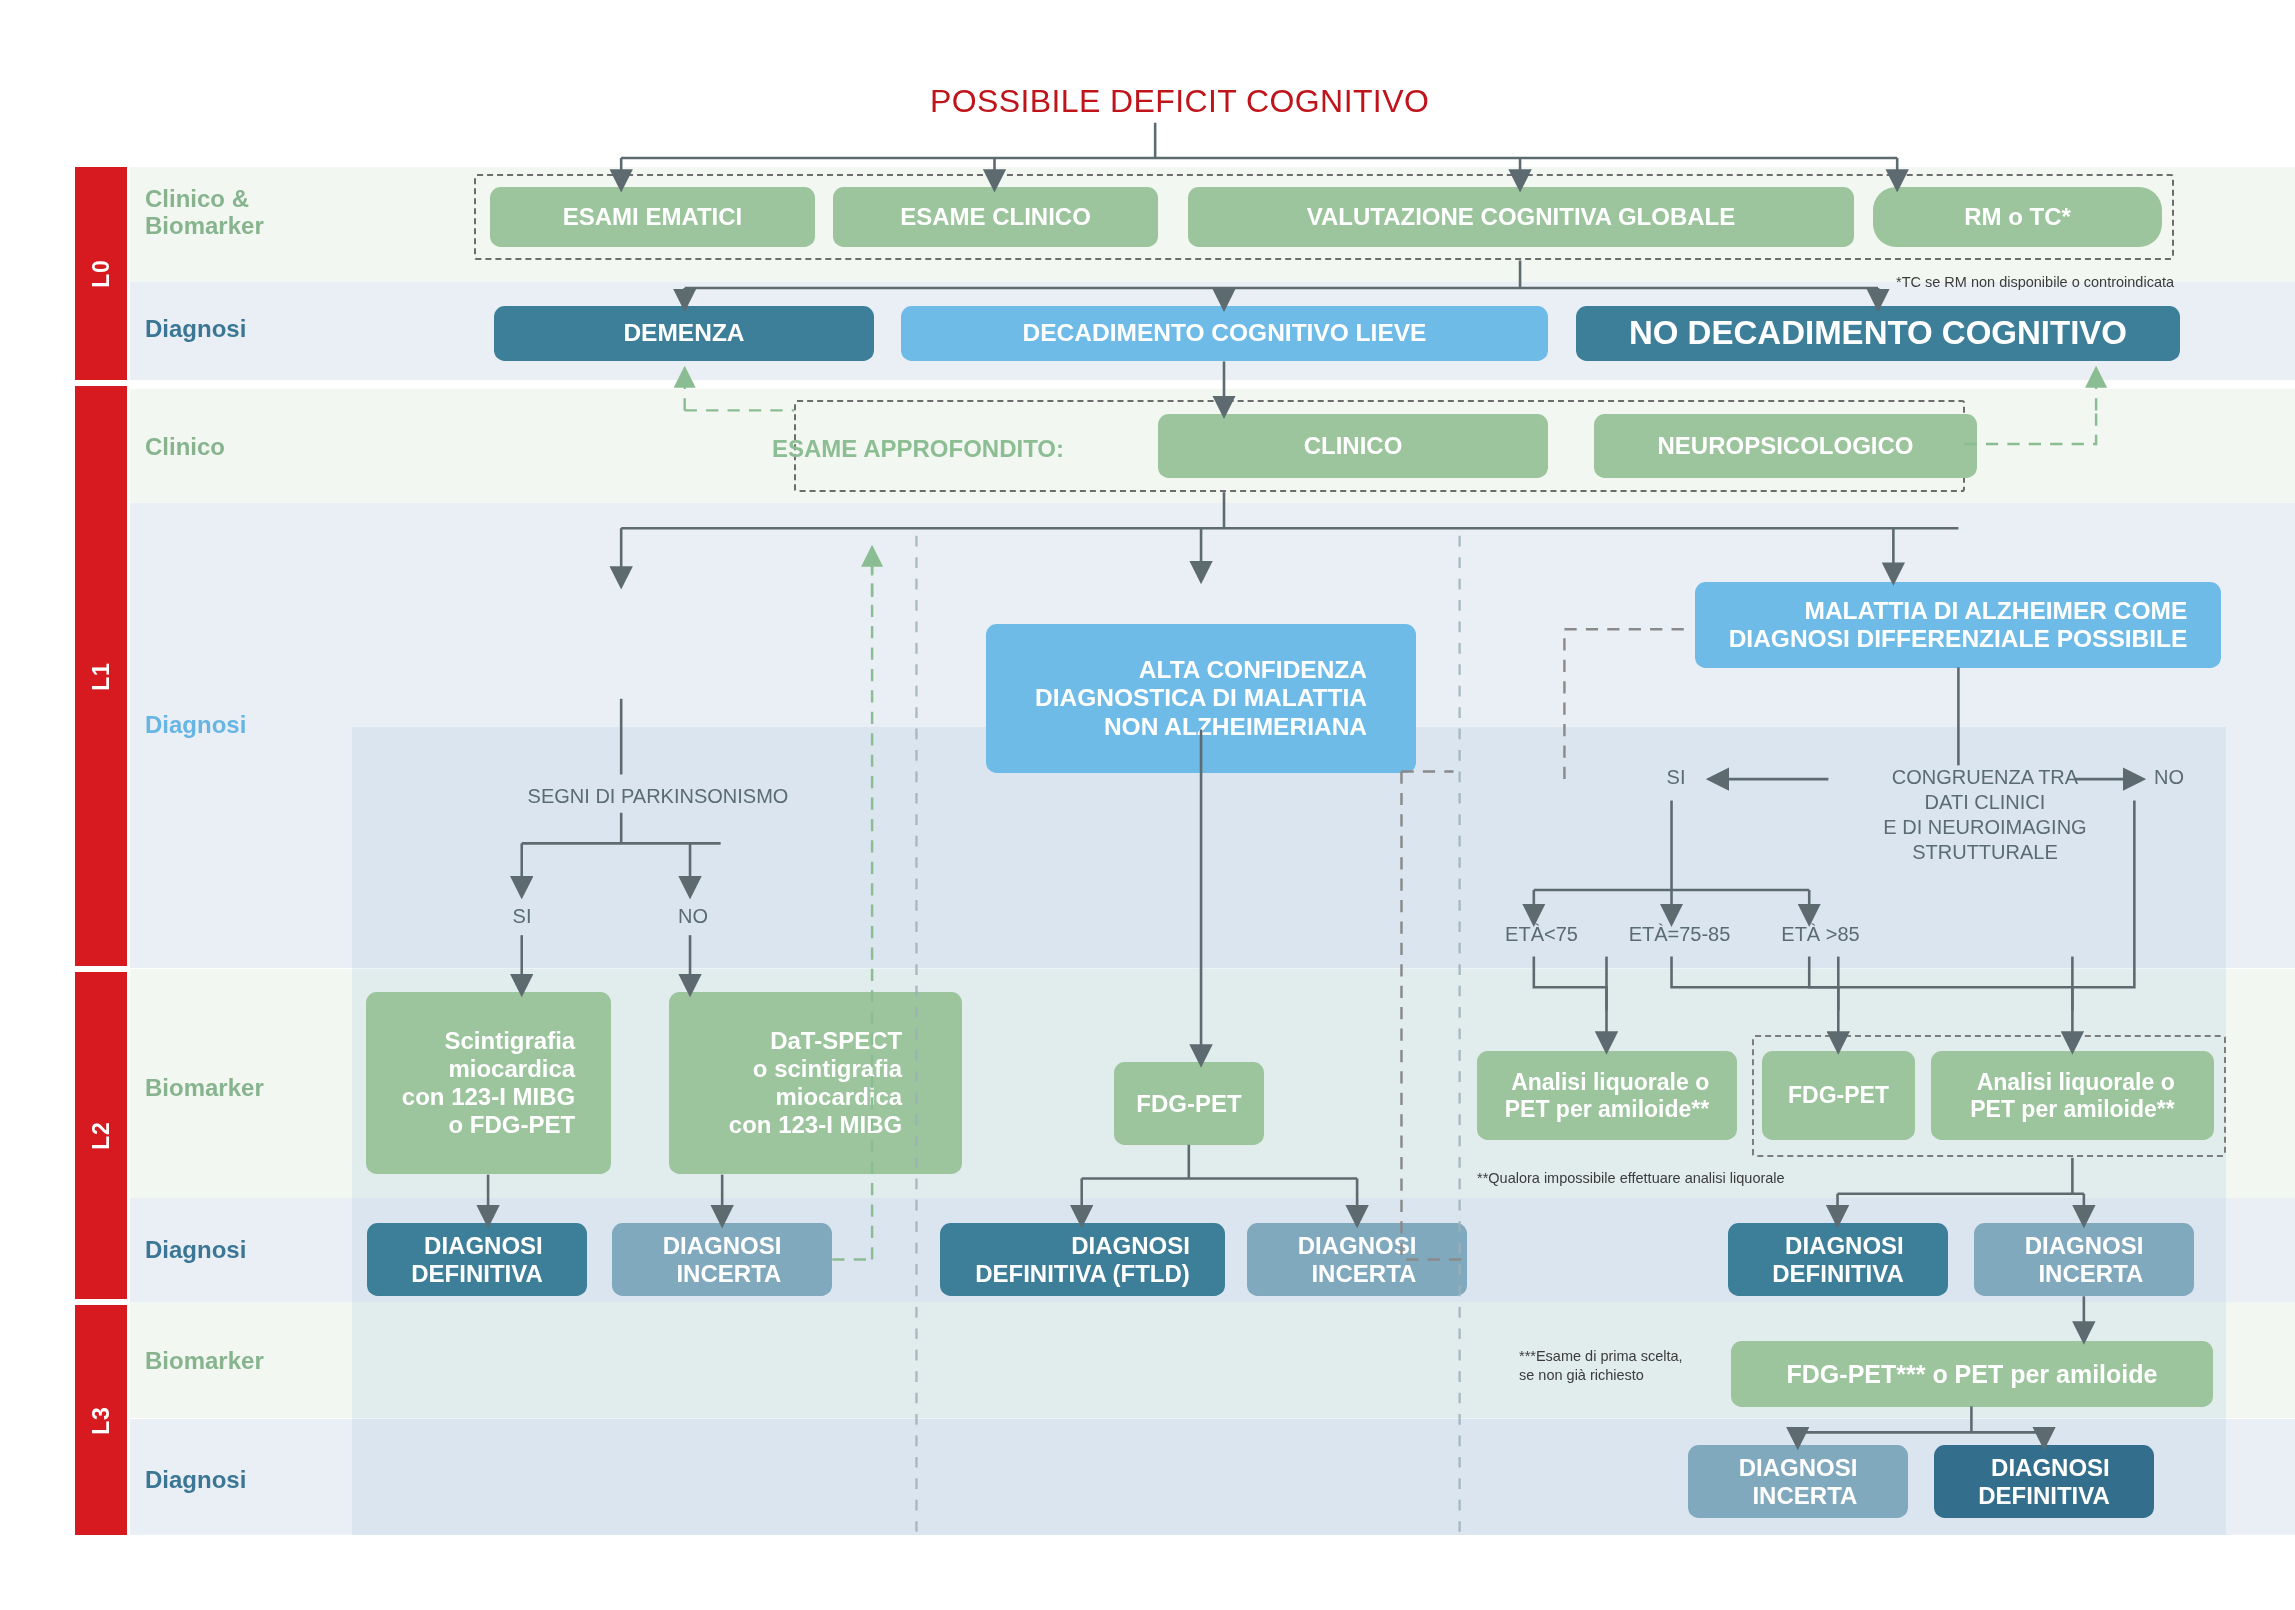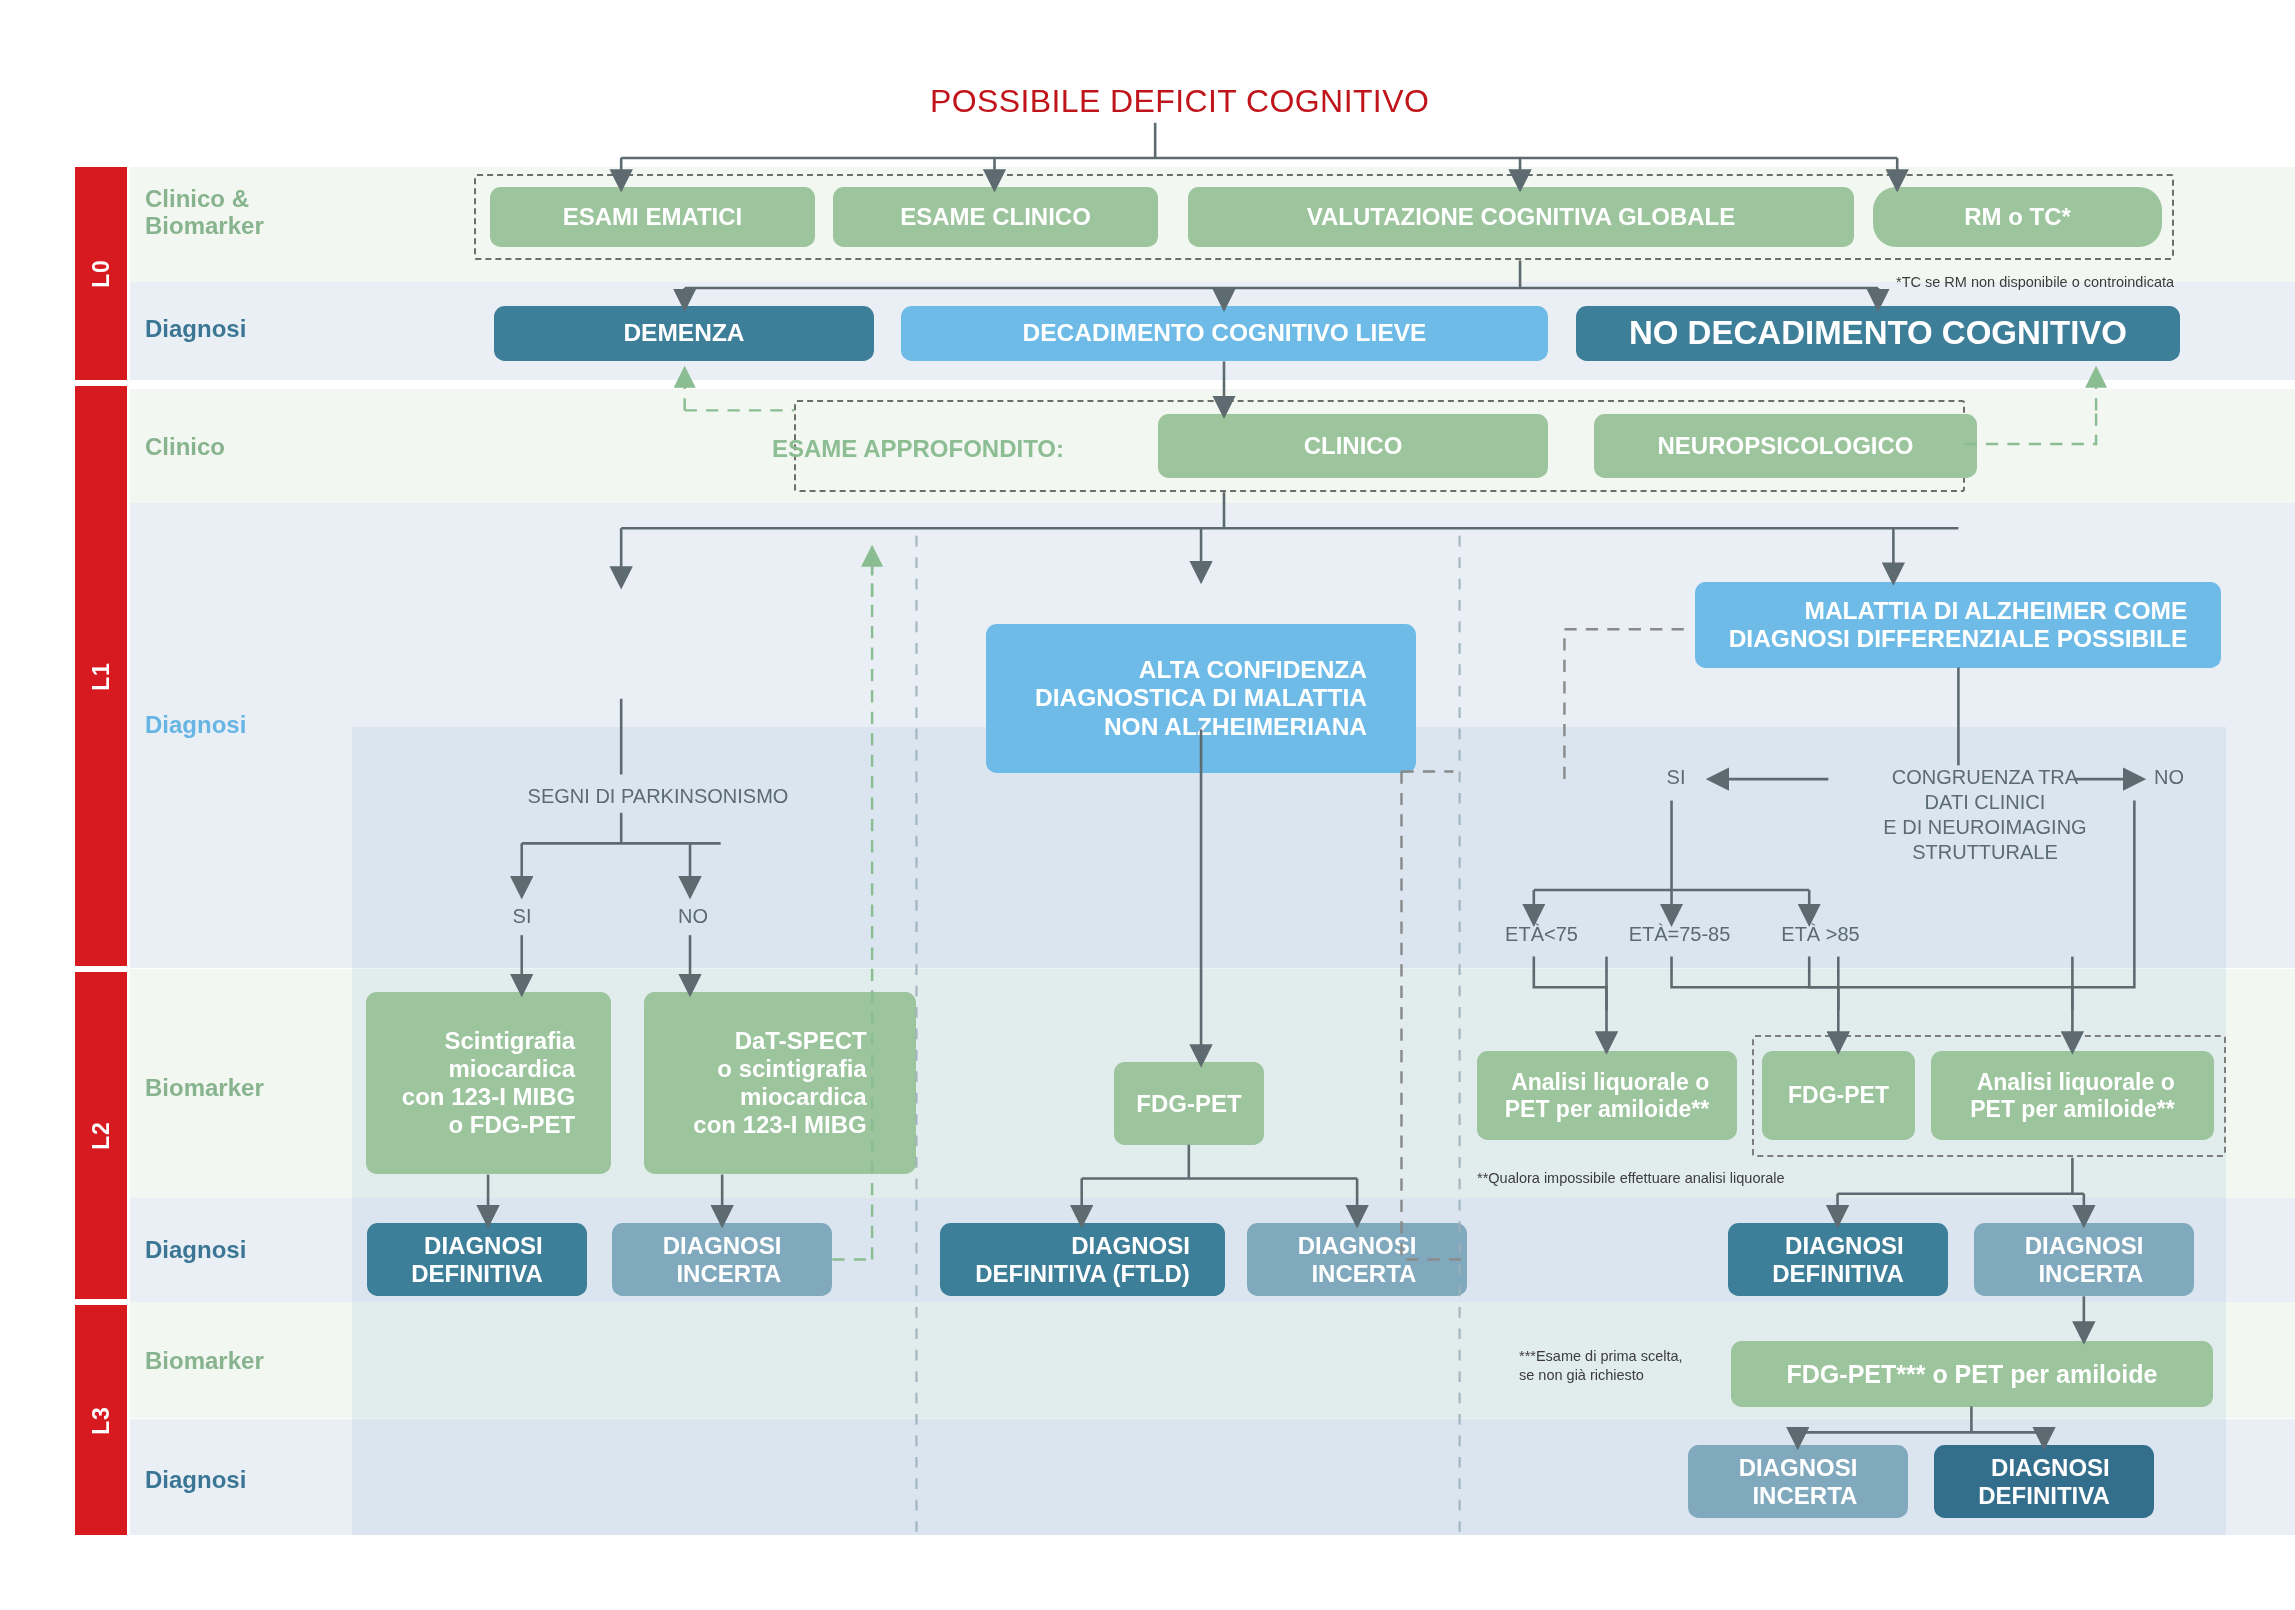--- a/index.html
+++ b/index.html
@@ -154,21 +154,21 @@
   <div class="txt" style="left:1469px;top:922px;width:145px;">ETÀ&lt;75</div>
   <div class="txt" style="left:1599px;top:922px;width:161px;">ETÀ=75-85</div>
   <div class="txt" style="left:1748px;top:922px;width:145px;">ETÀ &gt;85</div>
 
   <div class="node green" style="left:366px;top:992px;width:245px;height:182px;font-size:24px;white-space:pre-line;">
     <span>Scintigrafia
 miocardica
 con 123-I MIBG
 o FDG-PET</span>
   </div>
-  <div class="node green" style="left:644px;top:992px;width:272px;height:182px;font-size:24px;white-space:pre-line;">
+  <div class="node green" style="left:669px;top:992px;width:293px;height:182px;font-size:24px;white-space:pre-line;">
     <span>DaT-SPECT
 o scintigrafia
 miocardica
 con 123-I MIBG</span>
   </div>
 
   <div class="node green" style="left:1114px;top:1062px;width:150px;height:83px;font-size:24px;">
     <span>FDG-PET</span>
   </div>
 

